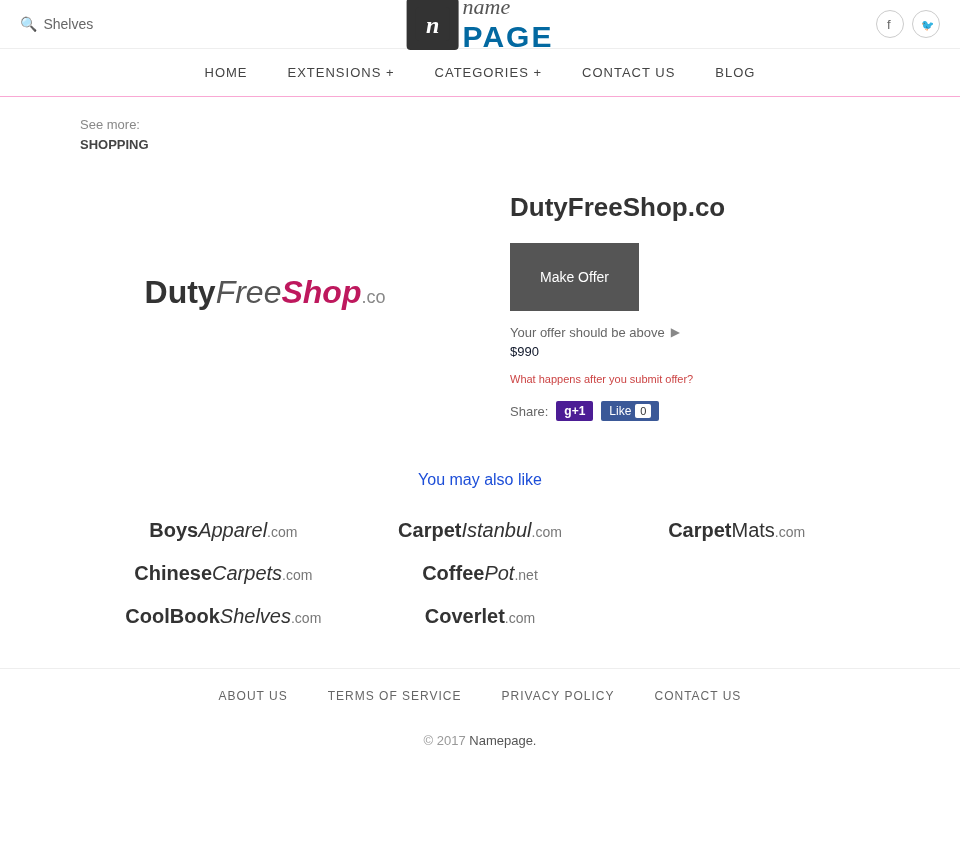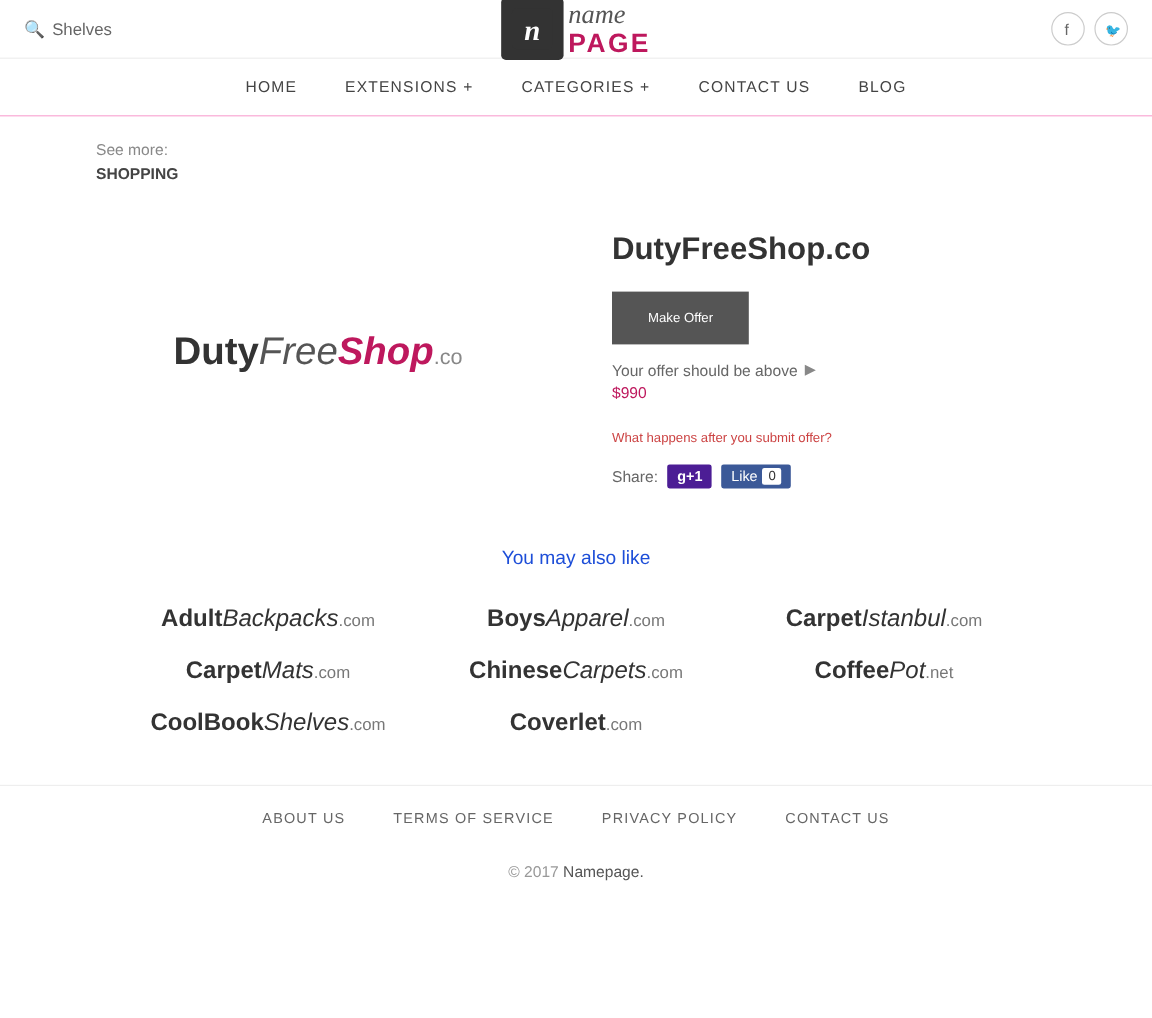--- a/index.html
+++ b/index.html
@@ -51,23 +51,23 @@
       flex-direction: column;
       line-height: 1.1;
     }
     .logo-name {
       font-size: 22px;
       font-style: italic;
       color: #555;
       font-family: Georgia, serif;
     }
     .logo-page {
-      font-size: 22px;
-      font-weight: bold;
-      color: #be185d;
+      font-size: 30px;
+      font-weight: bold;
+      color: #0369a1;
       font-family: Arial, sans-serif;
       text-transform: uppercase;
       letter-spacing: 2px;
     }
     .header-social {
       display: flex;
       gap: 8px;
       align-items: center;
     }
     .social-icon {
@@ -143,38 +143,38 @@
     .domain-name-title {
       font-size: 26px;
       font-weight: bold;
       color: #333;
       margin-bottom: 20px;
     }
     .make-offer-btn {
       background: #555;
       color: #fff;
       border: none;
-      padding: 16px 30px;
-      font-size: 11px;
+      padding: 26px 30px;
+      font-size: 14px;
       cursor: pointer;
       margin-bottom: 14px;
       display: block;
     }
     .offer-hint {
       font-size: 13px;
       color: #666;
       display: flex;
       align-items: flex-start;
       gap: 6px;
       margin-bottom: 4px;
     }
     .offer-price {
       font-size: 13px;
-      color: #be185d;
-      margin-bottom: 24px;
+      color: #0f172a;
+      margin-bottom: 14px;
     }
     .what-happens {
       font-size: 11px;
       color: #c44;
       margin-bottom: 16px;
       cursor: pointer;
     }
     .share-row {
       display: flex;
       align-items: center;
@@ -345,31 +345,28 @@
       </button>
     </div>
   </div>
 </div>
 
 <div class="also-like-section">
   <div class="also-like-title">You may also like</div>
   <div class="domain-grid">
 
     <div class="domain-link">
-      <span style="font-weight:bold;">Adult</span><span style="font-style:italic;">Backpacks</span><span class="ext">.com</span>
-    </div>
-    <div class="domain-link">
       <span style="font-weight:bold;">Boys</span><span style="font-style:italic;">Apparel</span><span class="ext">.com</span>
     </div>
     <div class="domain-link">
       <span style="font-weight:bold;">Carpet</span><span style="font-style:italic;">Istanbul</span><span class="ext">.com</span>
     </div>
 
     <div class="domain-link">
-      <span style="font-weight:bold;">Carpet</span><span style="font-style:italic;">Mats</span><span class="ext">.com</span>
+      <span style="font-weight:bold;">Carpet</span><span style="">Mats</span><span class="ext">.com</span>
     </div>
     <div class="domain-link">
       <span style="font-weight:bold;">Chinese</span><span style="font-style:italic;">Carpets</span><span class="ext">.com</span>
     </div>
     <div class="domain-link">
       <span style="font-weight:bold;">Coffee</span><span style="font-style:italic;">Pot</span><span class="ext">.net</span>
     </div>
 
     <div class="domain-link" style="grid-column: 1 / 2;">
       <span style="font-weight:bold;">CoolBook</span><span style="font-style:italic;">Shelves</span><span class="ext">.com</span>

